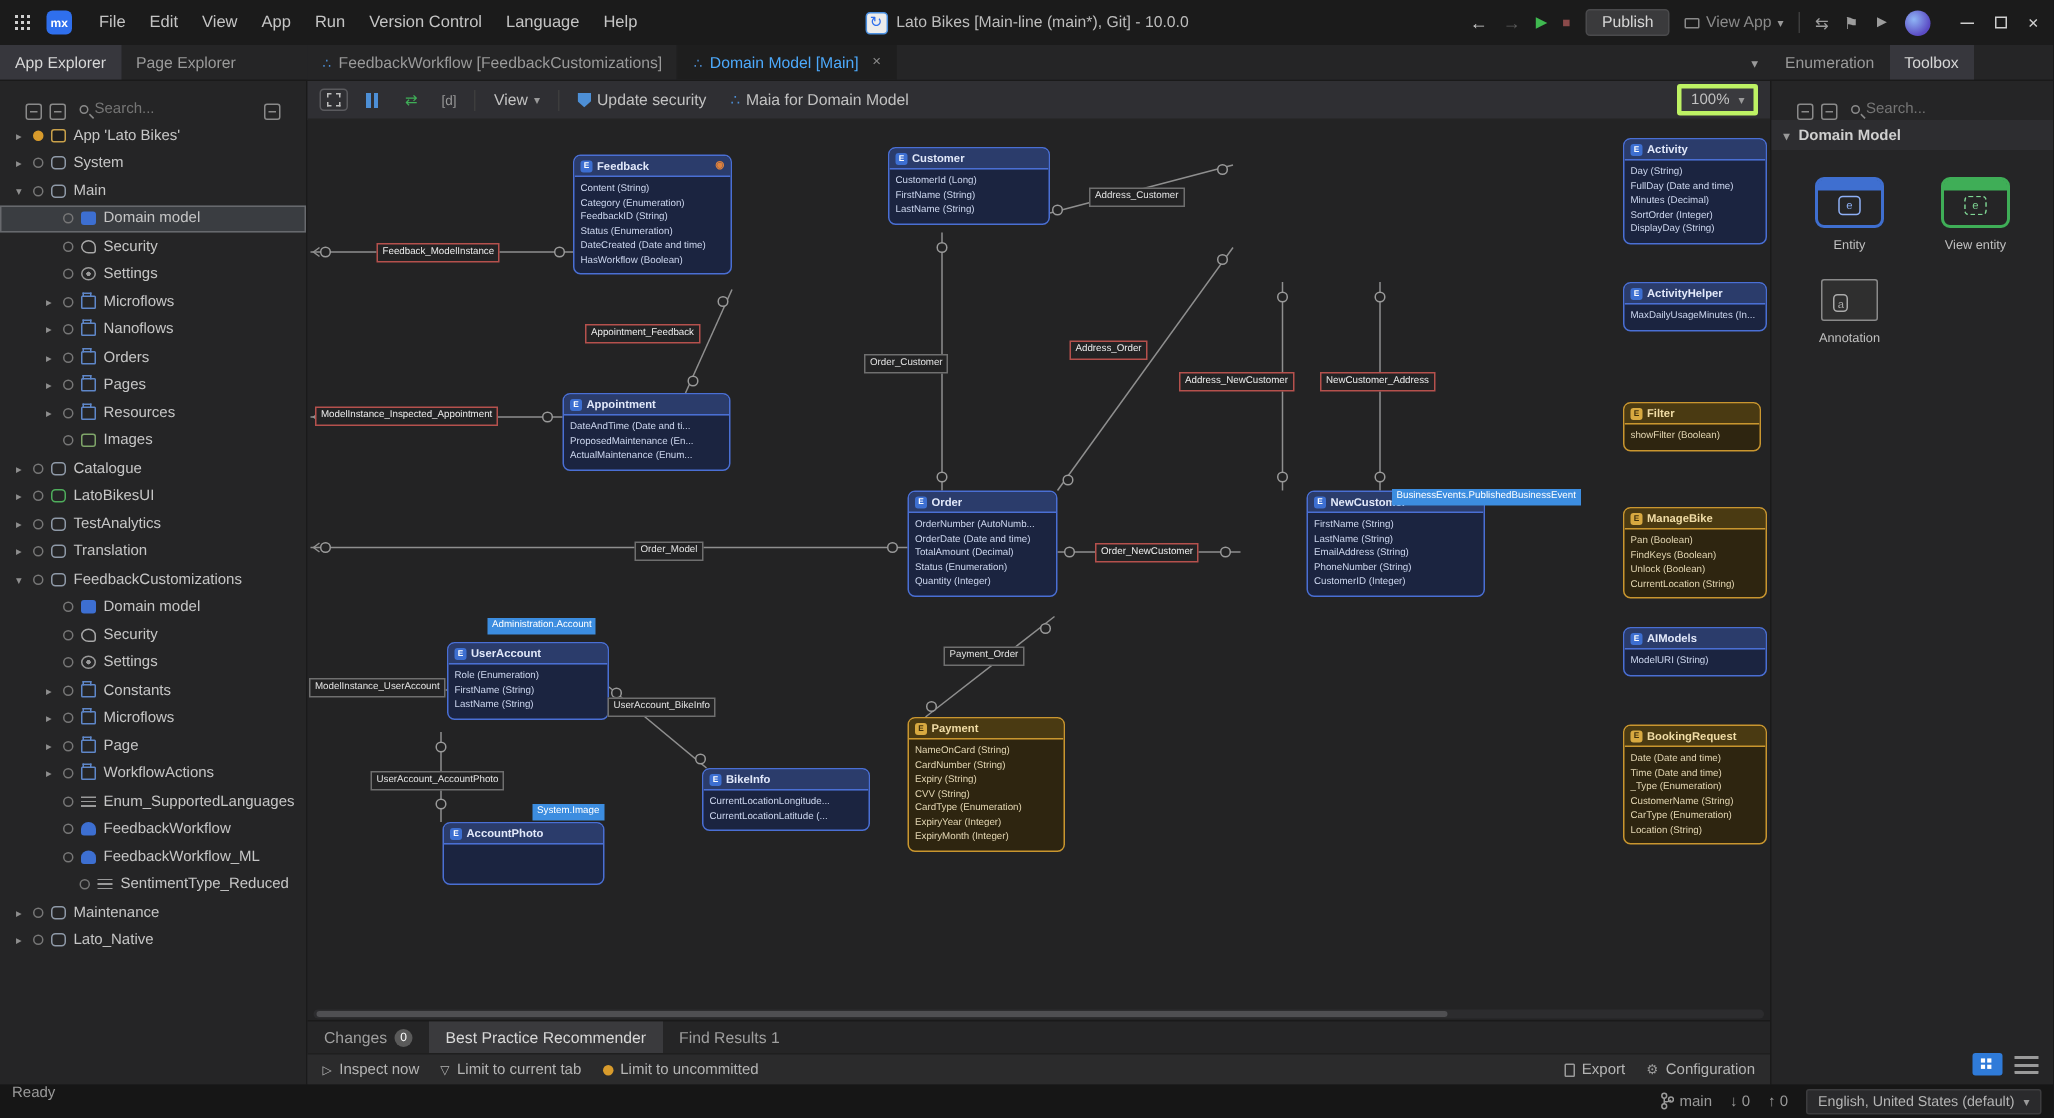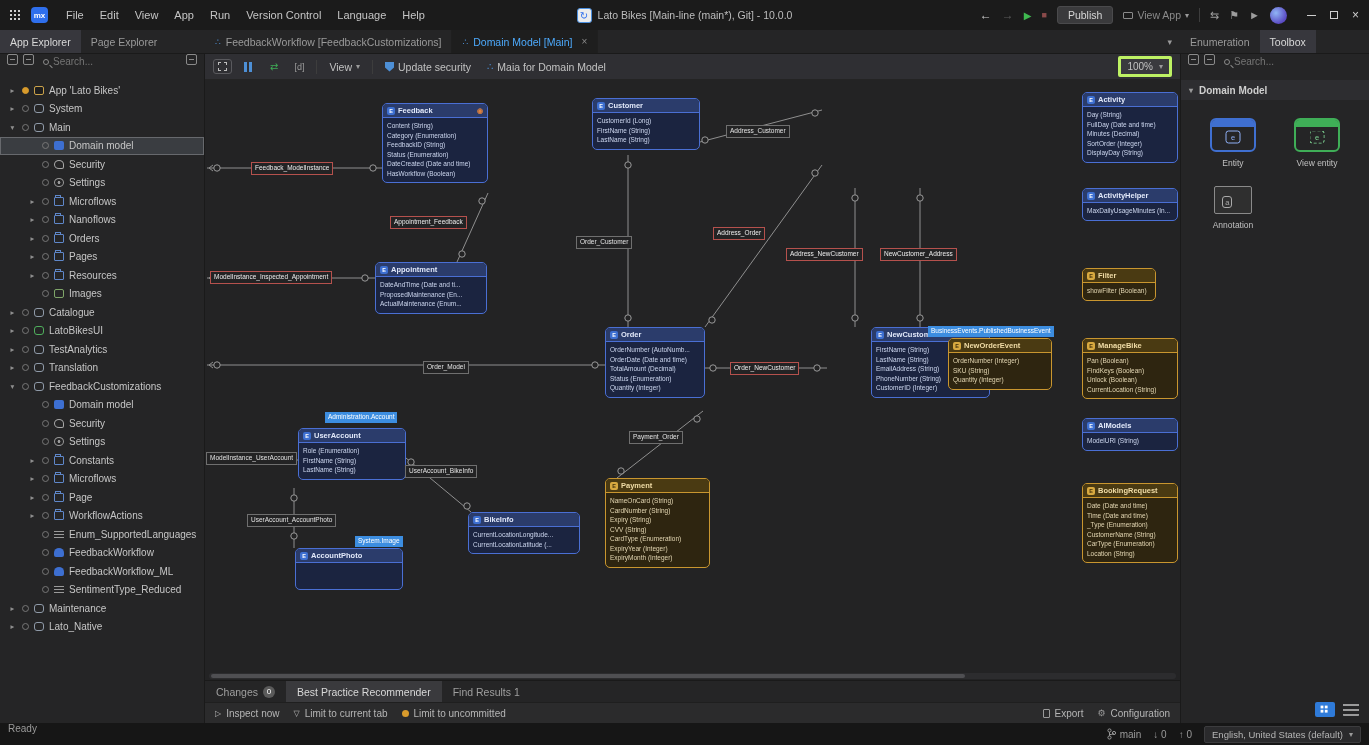--- a/index.html
+++ b/index.html
@@ -39,21 +39,21 @@
   .xtab.active{background:#37373d;color:#d8d8d8}
   .dtab{font-size:10.5px;color:#9a9a9a;padding:0 10px;display:flex;align-items:center;gap:5px;border-right:1px solid #1f1f1f}
   .dtab .dm-ic{color:#4d8fd6;font-size:9px}
   .dtab.active{background:#1e1e1e;color:#4daafc}
   .dtab .close-x{color:#8a8a8a;font-size:10px;margin-left:4px}
   .tabcaret{margin-left:auto;align-self:center;color:#9a9a9a;font-size:9px;padding-right:8px}
 
   
   .main{flex:1;display:flex;min-height:0}
   .sidebar{width:205px;flex:0 0 auto;background:#252526;border-right:1px solid #1a1a1a;display:flex;flex-direction:column}
-  .sb-tools{height:26px;display:flex;align-items:flex-start;gap:5px;padding:0 7px;flex:0 0 auto}
+  .sb-tools{height:26px;display:flex;align-items:flex-end;gap:5px;padding:0 17px;flex:0 0 auto}
   .sqico{width:11px;height:11px;border:1px solid #8a8a8a;border-radius:2px;position:relative}
   .sqico::after{content:"";position:absolute;left:2px;right:2px;top:4px;border-top:1px solid #8a8a8a}
   .searchbox{flex:1;display:flex;align-items:center;gap:4px;background:transparent;color:#8a8a8a;font-size:10px;padding:2px 4px}
   .search-gl{width:6px;height:6px;border:1px solid #8a8a8a;border-radius:50%;position:relative;flex:0 0 auto}
   .search-gl::after{content:"";position:absolute;width:4px;border-top:1px solid #8a8a8a;transform:rotate(45deg);left:5px;top:6px}
   .searchbox input{background:transparent;border:none;outline:none;color:#bbb;font-size:10px;width:100%;font-family:"Liberation Sans",sans-serif}
   .tree{flex:1;overflow:hidden;padding-top:1px}
   .trow{display:flex;align-items:center;height:18.5px;font-size:10px;color:#c6c6c6;gap:5px;white-space:nowrap}
   .trow .arr{width:9px;color:#8f8f8f;font-size:7.5px;text-align:center;flex:0 0 auto}
   .trow .st{width:7px;height:7px;border-radius:50%;border:1px solid #777;flex:0 0 auto}
@@ -385,21 +385,21 @@
             <span class="st"></span>
             <span class="ti workflow"></span>
             <span>FeedbackWorkflow</span>
           </div>
           <div class="trow" style="padding-left: 28px;">
             <span class="arr"></span>
             <span class="st"></span>
             <span class="ti workflow"></span>
             <span>FeedbackWorkflow_ML</span>
           </div>
-          <div class="trow" style="padding-left: 28px;">
+          <div class="trow" style="padding-left: 28px; justify-content: center;">
             <span class="arr"></span>
             <span class="st"></span>
             <span class="ti enum"></span>
             <span>SentimentType_Reduced</span>
           </div>
           <div class="trow" style="padding-left: 8px;">
             <span class="arr">▸</span>
             <span class="st"></span>
             <span class="ti module"></span>
             <span>Maintenance</span>
@@ -558,31 +558,20 @@
               <span>NewCustomer</span>
             </div>
             <div class="ebody">
               <div>FirstName (String)</div>
               <div>LastName (String)</div>
               <div>EmailAddress (String)</div>
               <div>PhoneNumber (String)</div>
               <div>CustomerID (Integer)</div>
             </div>
           </div>
-          <div class="entity orange" style="left: 743px; top: 258px; width: 104px;">
-            <div class="ehead">
-              <span class="eicon">E</span>
-              <span>NewOrderEvent</span>
-            </div>
-            <div class="ebody">
-              <div>OrderNumber (Integer)</div>
-              <div>SKU (String)</div>
-              <div>Quantity (Integer)</div>
-            </div>
-          </div>
           <div class="entity blue" style="left: 93px; top: 348px; width: 108px;">
             <div class="ehead">
               <span class="eicon">E</span>
               <span>UserAccount</span>
             </div>
             <div class="ebody">
               <div>Role (Enumeration)</div>
               <div>FirstName (String)</div>
               <div>LastName (String)</div>
             </div>
@@ -634,21 +623,21 @@
           </div>
           <div class="entity blue" style="left: 877px; top: 108px; width: 96px;">
             <div class="ehead">
               <span class="eicon">E</span>
               <span>ActivityHelper</span>
             </div>
             <div class="ebody">
               <div>MaxDailyUsageMinutes (In...</div>
             </div>
           </div>
-          <div class="entity orange" style="left: 877px; top: 188px; width: 74px;">
+          <div class="entity orange" style="left: 877px; top: 188px; width: 92px;">
             <div class="ehead">
               <span class="eicon">E</span>
               <span>Filter</span>
             </div>
             <div class="ebody">
               <div>showFilter (Boolean)</div>
             </div>
           </div>
           <div class="entity orange" style="left: 877px; top: 258px; width: 96px;">
             <div class="ehead">

